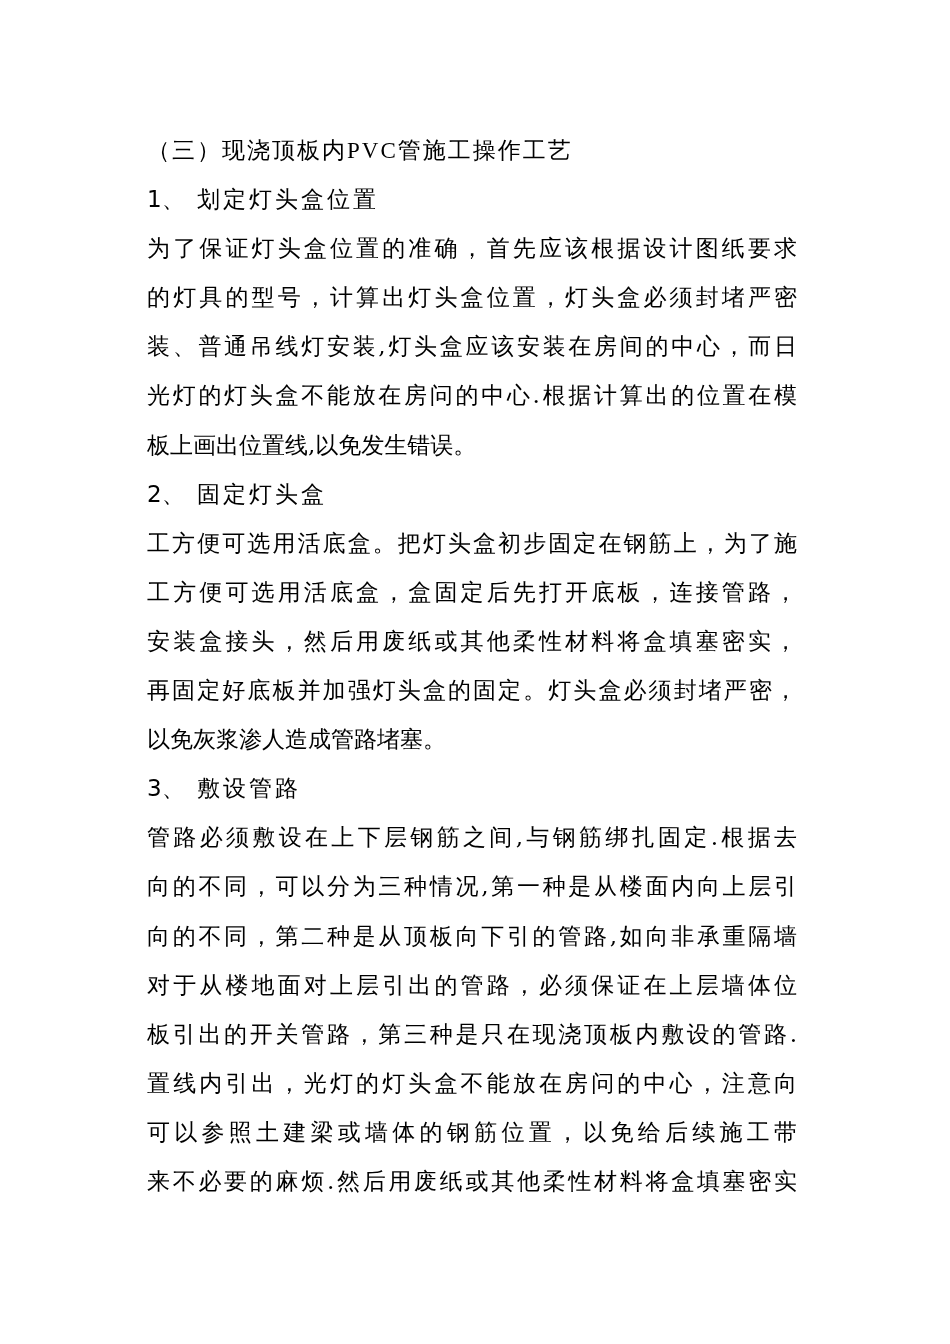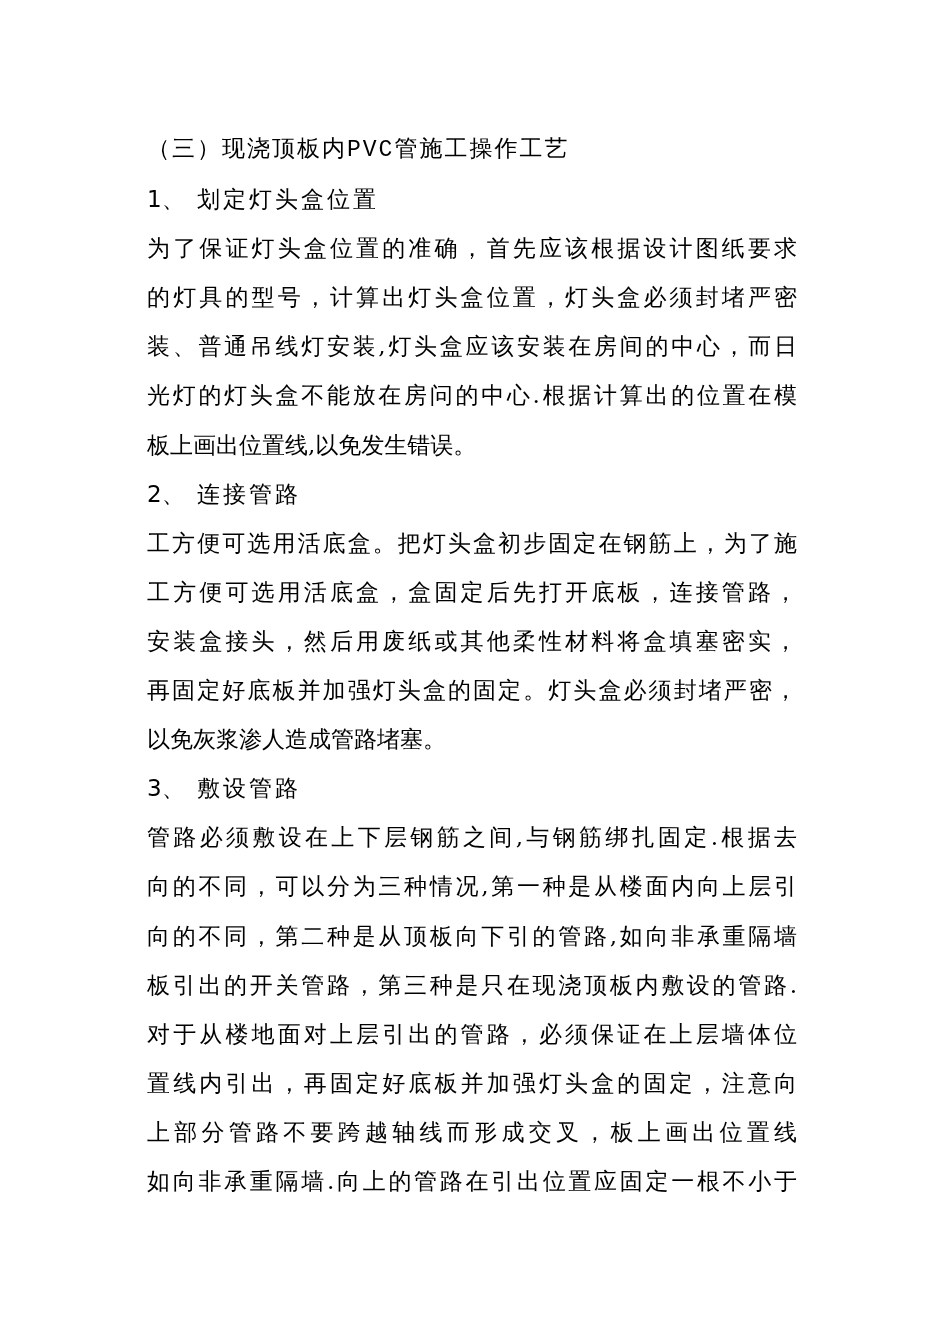--- a/index.html
+++ b/index.html
@@ -26,21 +26,21 @@
       line-height: 49.1px;
       font-size: 23px;
       white-space: nowrap;
       overflow: visible;
     }
     .line.just {
       text-align: justify;
       text-align-last: justify;
     }
     .heading {
-      font-family: Liberation Mono, monospace;
+      font-family: Liberation Serif, serif;
       letter-spacing: 2px;
     }
     .subhead .num {
       font-family: "DejaVu Sans", "Liberation Sans", sans-serif;
       display: inline-block;
       width: 50px;
     }
     .subhead .title {
       letter-spacing: 3px;
     }
@@ -54,32 +54,32 @@
   <div class="line subhead">
     <span class="num">1、</span><span class="title">划定灯头盒位置</span>
   </div>
   <div class="line just">为了保证灯头盒位置的准确，首先应该根据设计图纸要求</div>
   <div class="line just">的灯具的型号，计算出灯头盒位置，灯头盒必须封堵严密</div>
   <div class="line just">装、普通吊线灯安装,灯头盒应该安装在房间的中心，而日</div>
   <div class="line just">光灯的灯头盒不能放在房问的中心.根据计算出的位置在模</div>
   <div class="line">板上画出位置线,以免发生错误。</div>
 
   <div class="line subhead">
-    <span class="num">2、</span><span class="title">连接管路</span>
+    <span class="num">2、</span><span class="title">固定灯头盒</span>
   </div>
   <div class="line just">工方便可选用活底盒。把灯头盒初步固定在钢筋上，为了施</div>
   <div class="line just">工方便可选用活底盒，盒固定后先打开底板，连接管路，</div>
   <div class="line just">安装盒接头，然后用废纸或其他柔性材料将盒填塞密实，</div>
   <div class="line just">再固定好底板并加强灯头盒的固定。灯头盒必须封堵严密，</div>
   <div class="line">以免灰浆渗人造成管路堵塞。</div>
 
   <div class="line subhead">
     <span class="num">3、</span><span class="title">敷设管路</span>
   </div>
   <div class="line just">管路必须敷设在上下层钢筋之间,与钢筋绑扎固定.根据去</div>
   <div class="line just">向的不同，可以分为三种情况,第一种是从楼面内向上层引</div>
   <div class="line just">向的不同，第二种是从顶板向下引的管路,如向非承重隔墙</div>
+  <div class="line just">对于从楼地面对上层引出的管路，必须保证在上层墙体位</div>
   <div class="line just">板引出的开关管路，第三种是只在现浇顶板内敷设的管路.</div>
-  <div class="line just">对于从楼地面对上层引出的管路，必须保证在上层墙体位</div>
-  <div class="line just">置线内引出，再固定好底板并加强灯头盒的固定，注意向</div>
-  <div class="line just">上部分管路不要跨越轴线而形成交叉，板上画出位置线</div>
-  <div class="line just">如向非承重隔墙.向上的管路在引出位置应固定一根不小于</div>
+  <div class="line just">置线内引出，光灯的灯头盒不能放在房问的中心，注意向</div>
+  <div class="line just">可以参照土建梁或墙体的钢筋位置，以免给后续施工带</div>
+  <div class="line just">来不必要的麻烦.然后用废纸或其他柔性材料将盒填塞密实</div>
 </div>
 
 </body></html>

